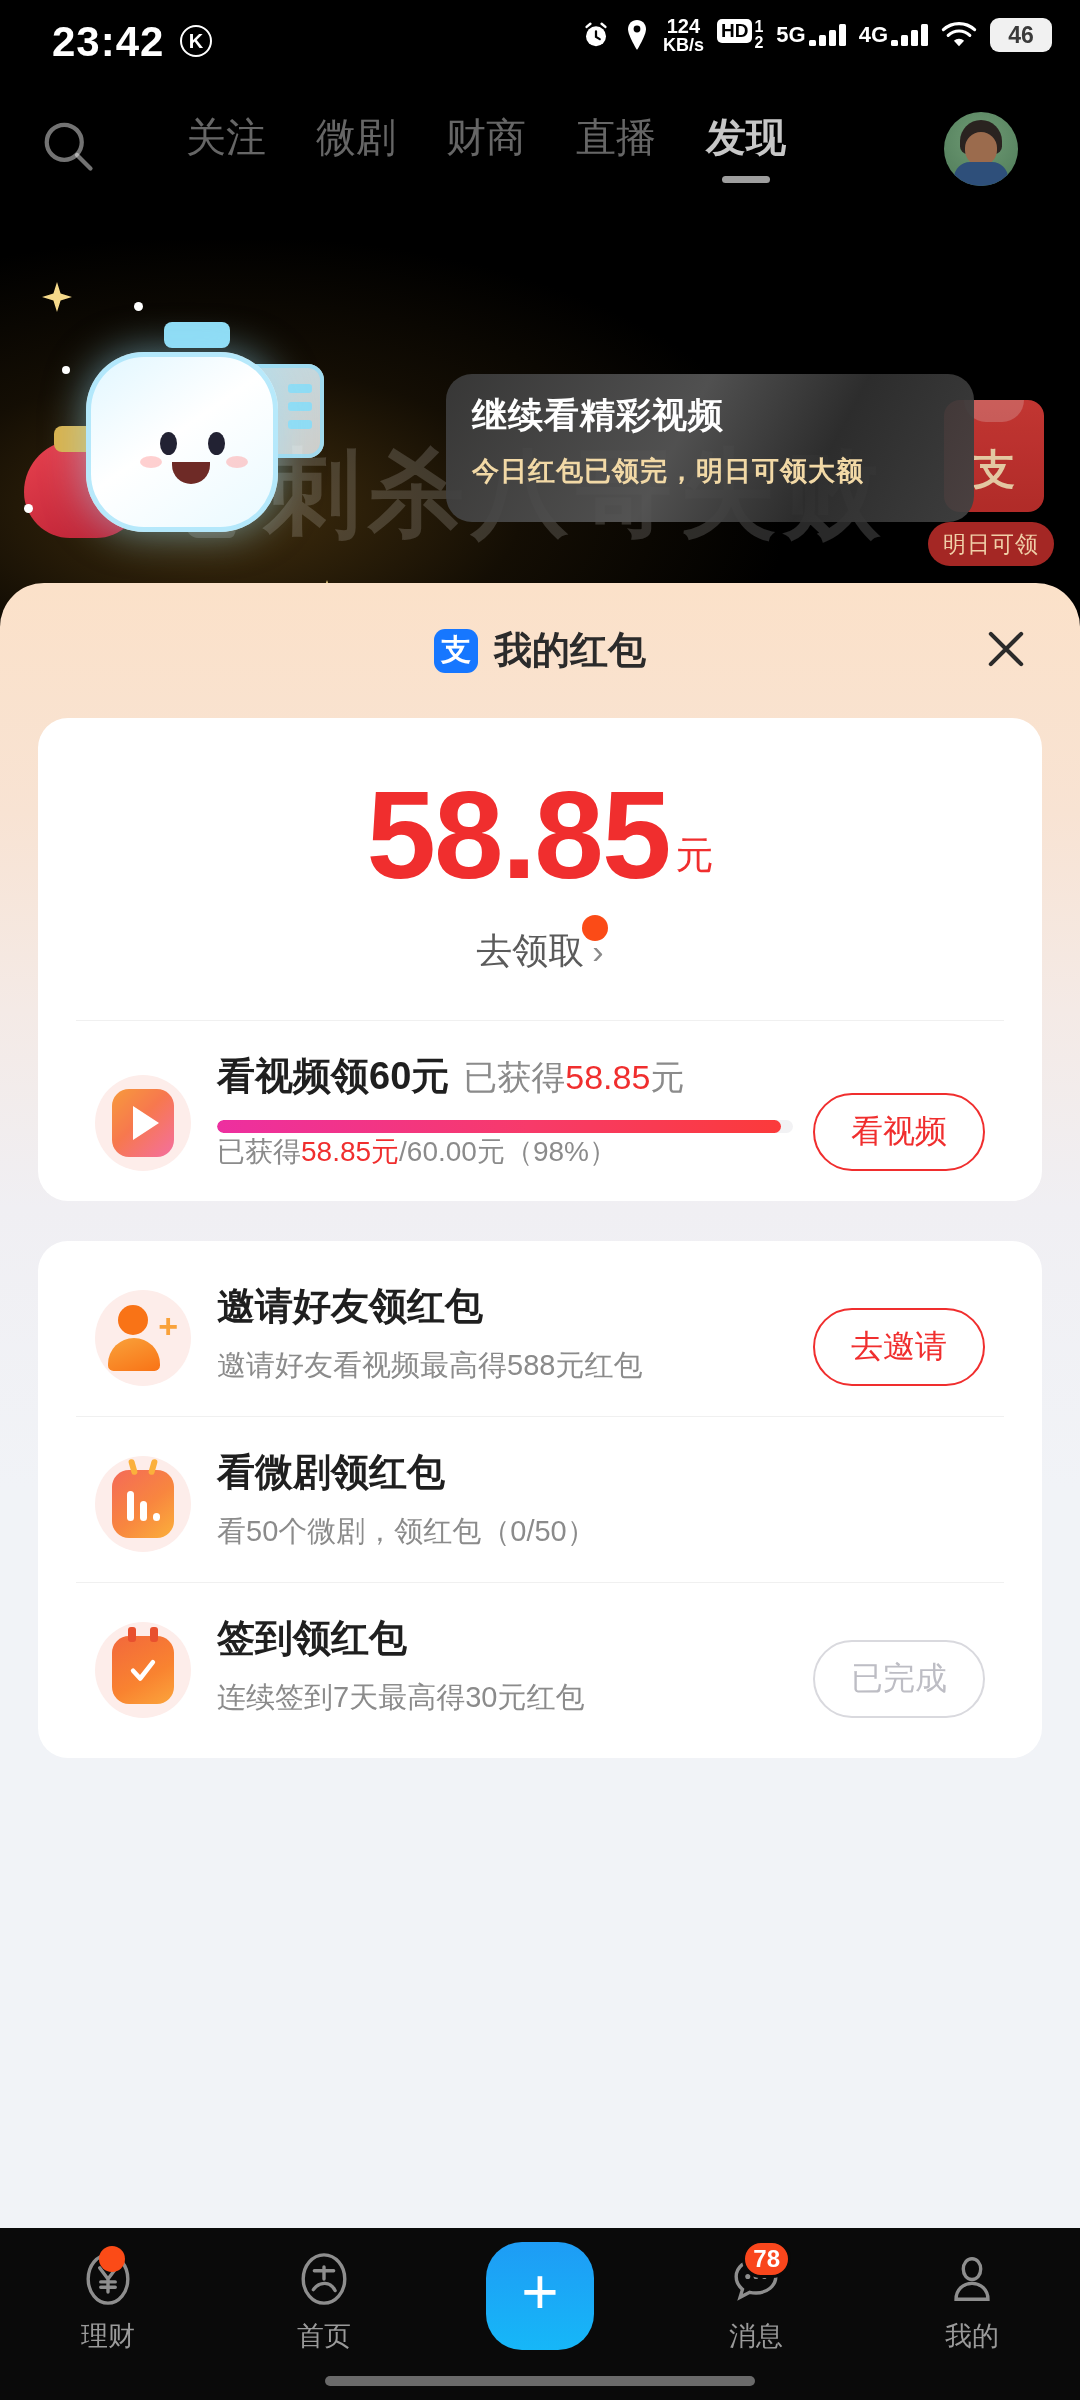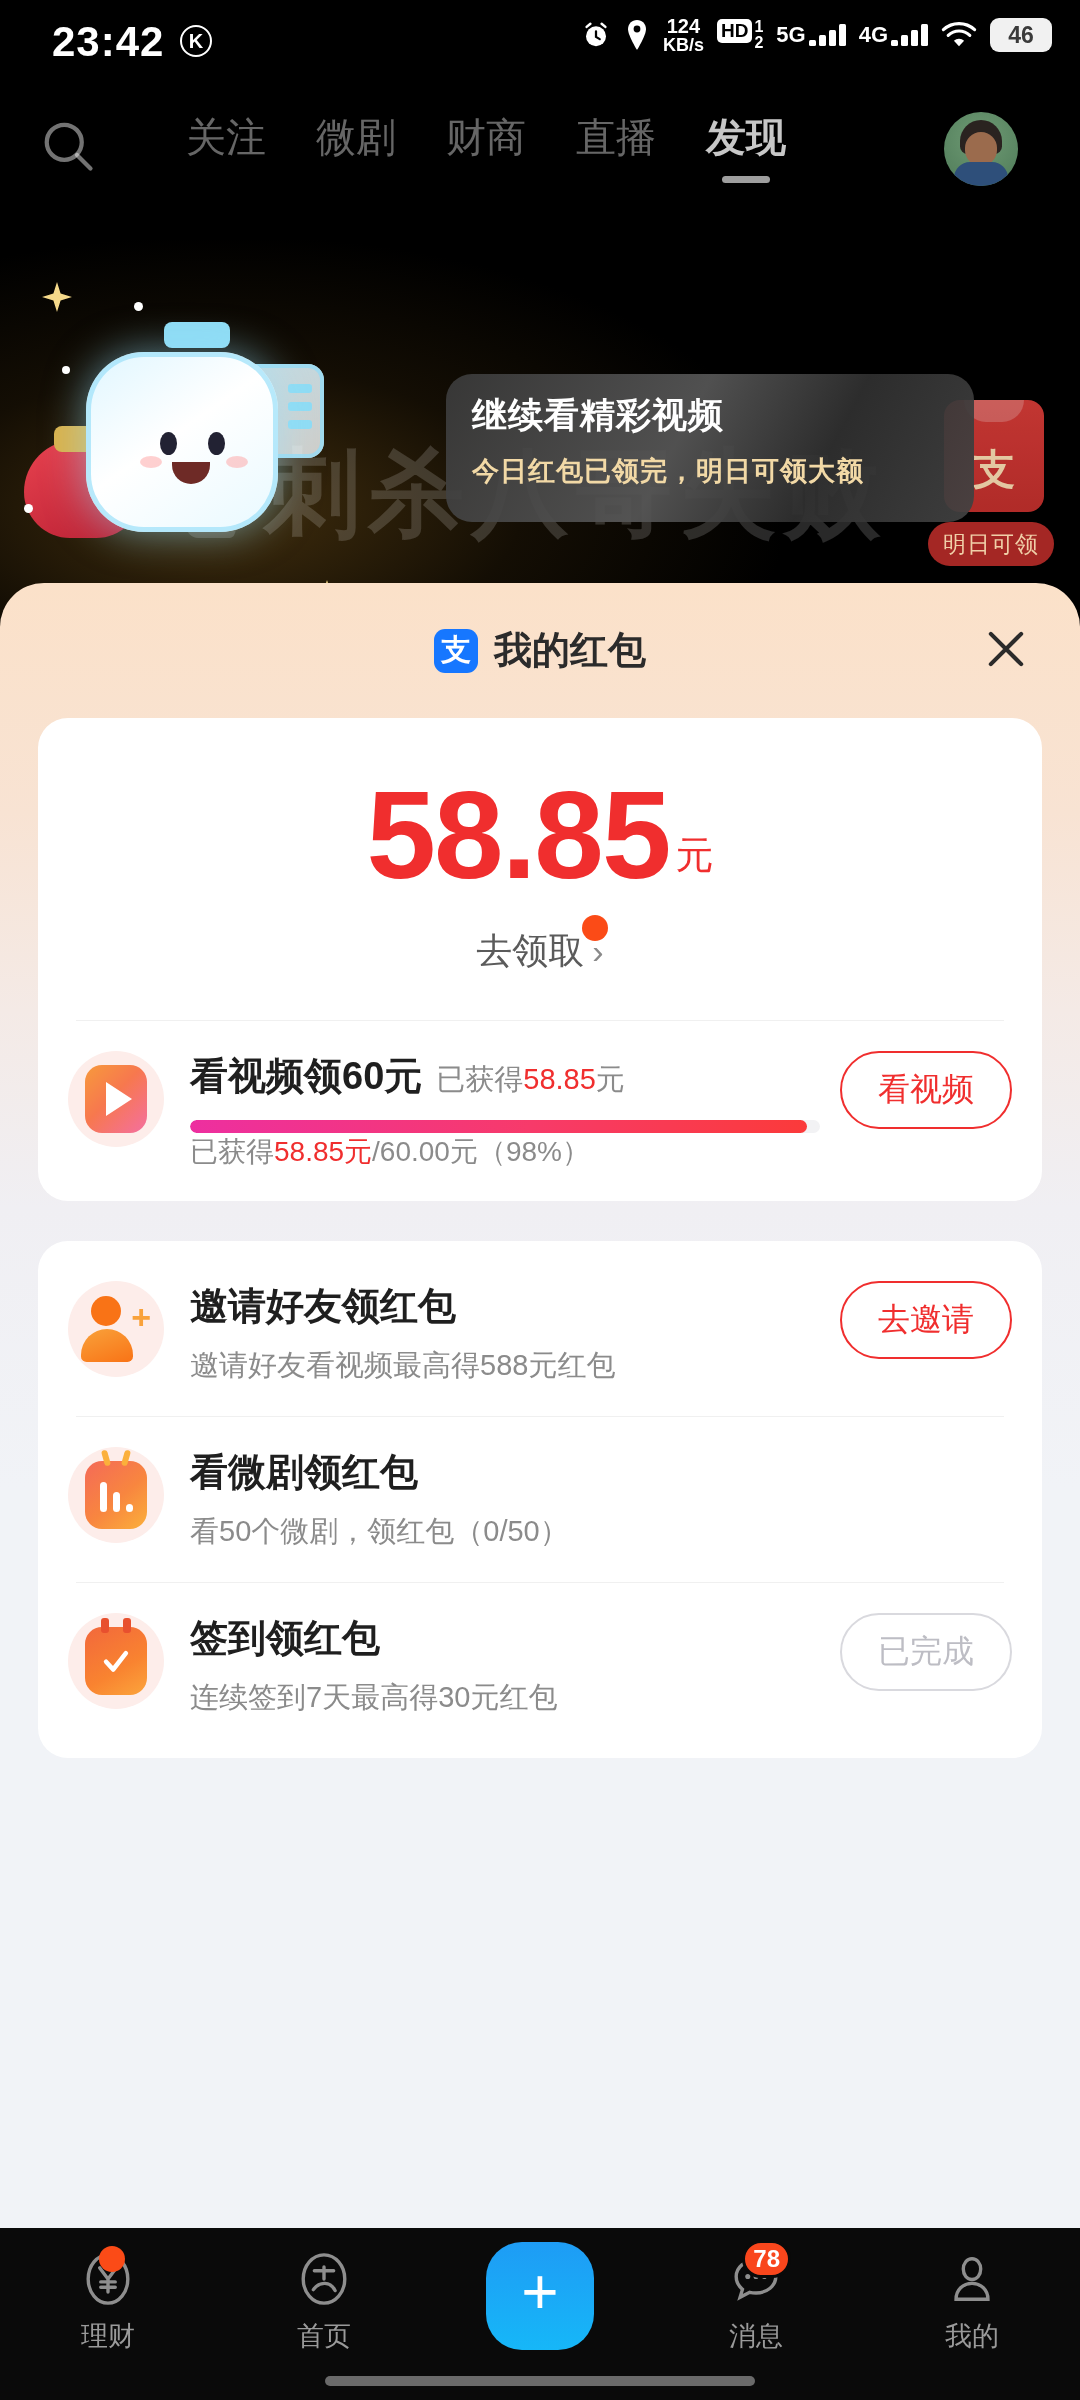--- a/index.html
+++ b/index.html
@@ -133,21 +133,21 @@
   .amount-wrap { display:flex; align-items:flex-end; justify-content:center; }
   .amount { font-size:125px; font-weight:700; color:#F02E2E; line-height:1; letter-spacing:-2px; }
   .amount-unit { font-size:38px; color:#F02E2E; margin-bottom:16px; margin-left:6px; }
   .claim-row { display:flex; align-items:center; justify-content:center; margin-top:30px; position:relative; }
   .claim-text { font-size:36px; color:#5b5b5b; }
   .claim-chev { margin-left:8px; color:#8a8a8a; font-size:34px; }
   .claim-dot { position:absolute; left:calc(50% + 42px); top:-12px; width:26px; height:26px; border-radius:50%; background:#FB4B17; }
   .divider { height:1px; background:#f0f0f0; margin:44px 38px 0; }
 
   
-  .row { display:flex; align-items:flex-start; padding:30px 30px; }
+  .row { display:flex; align-items:flex-end; padding:30px 57px; }
   .row-icon { width:96px; height:96px; border-radius:50%; flex:0 0 96px; display:flex; align-items:center; justify-content:center; background:#FDEDEA; position:relative; }
   .sq {
     width:62px; height:68px; border-radius:17px; display:flex; align-items:center; justify-content:center; position:relative;
   }
   .sq-video { background:linear-gradient(135deg,#F79A3C 0%, #F7784E 45%, #F46FA0 100%); }
   .sq-drama { background:linear-gradient(140deg,#F46A58 0%, #F8863F 55%, #FBB03B 100%); }
   .sq-cal   { background:linear-gradient(150deg,#F2683C 0%, #F98330 60%, #FBA53C 100%); }
   .play-tri { width:0;height:0;border-left:26px solid #fff;border-top:17px solid transparent;border-bottom:17px solid transparent;margin-left:6px; }
   .bars { display:flex; align-items:flex-end; gap:6px; height:34px; }
   .bars i { width:7px; background:#fff; border-radius:4px; display:block; }
@@ -157,21 +157,21 @@
   .cal-pin { position:absolute; top:-9px; width:8px; height:15px; background:#E8502E; border-radius:3px; }
   .cal-pin.l{left:16px;} .cal-pin.r{right:16px;}
   .person { position:relative; width:70px; height:66px; }
   .p-head { position:absolute; left:10px; top:0; width:30px; height:30px; border-radius:50%; background:#F97316; }
   .p-body { position:absolute; left:0; top:33px; width:52px; height:33px; border-radius:28px 28px 6px 6px; background:linear-gradient(160deg,#F9A23B,#F97316); }
   .p-plus { position:absolute; right:0; top:4px; color:#F9A23B; font-size:34px; font-weight:700; line-height:1; }
 
   .row-body { flex:1; margin-left:26px; min-width:0; }
   .row-title-line { display:flex; align-items:baseline; gap:14px; }
   .row-title { font-size:38px; font-weight:700; color:#1f1f1f; }
-  .row-note { font-size:29px; color:#8b8b8b; }
+  .row-note { font-size:34px; color:#8b8b8b; }
   .row-note .hl { color:#F02E2E; }
   .progress { height:13px; border-radius:8px; background:#F2F2F4; margin-top:18px; position:relative; overflow:hidden; }
   .progress-fill { height:100%; border-radius:8px; background:linear-gradient(90deg,#ED2FA0 0%, #F73A6A 55%, #FB3A3A 100%); }
   .row-sub { font-size:28px; color:#8b8b8b; }
   .row-sub .hl { color:#F02E2E; }
   .row-desc { font-size:29px; color:#8b8b8b; margin-top:14px; }
 
   .row-btn {
     flex:0 0 auto; margin-left:20px; min-width:172px; height:78px; border-radius:40px;
     border:2px solid #F02E2E; color:#F02E2E; font-size:32px;

